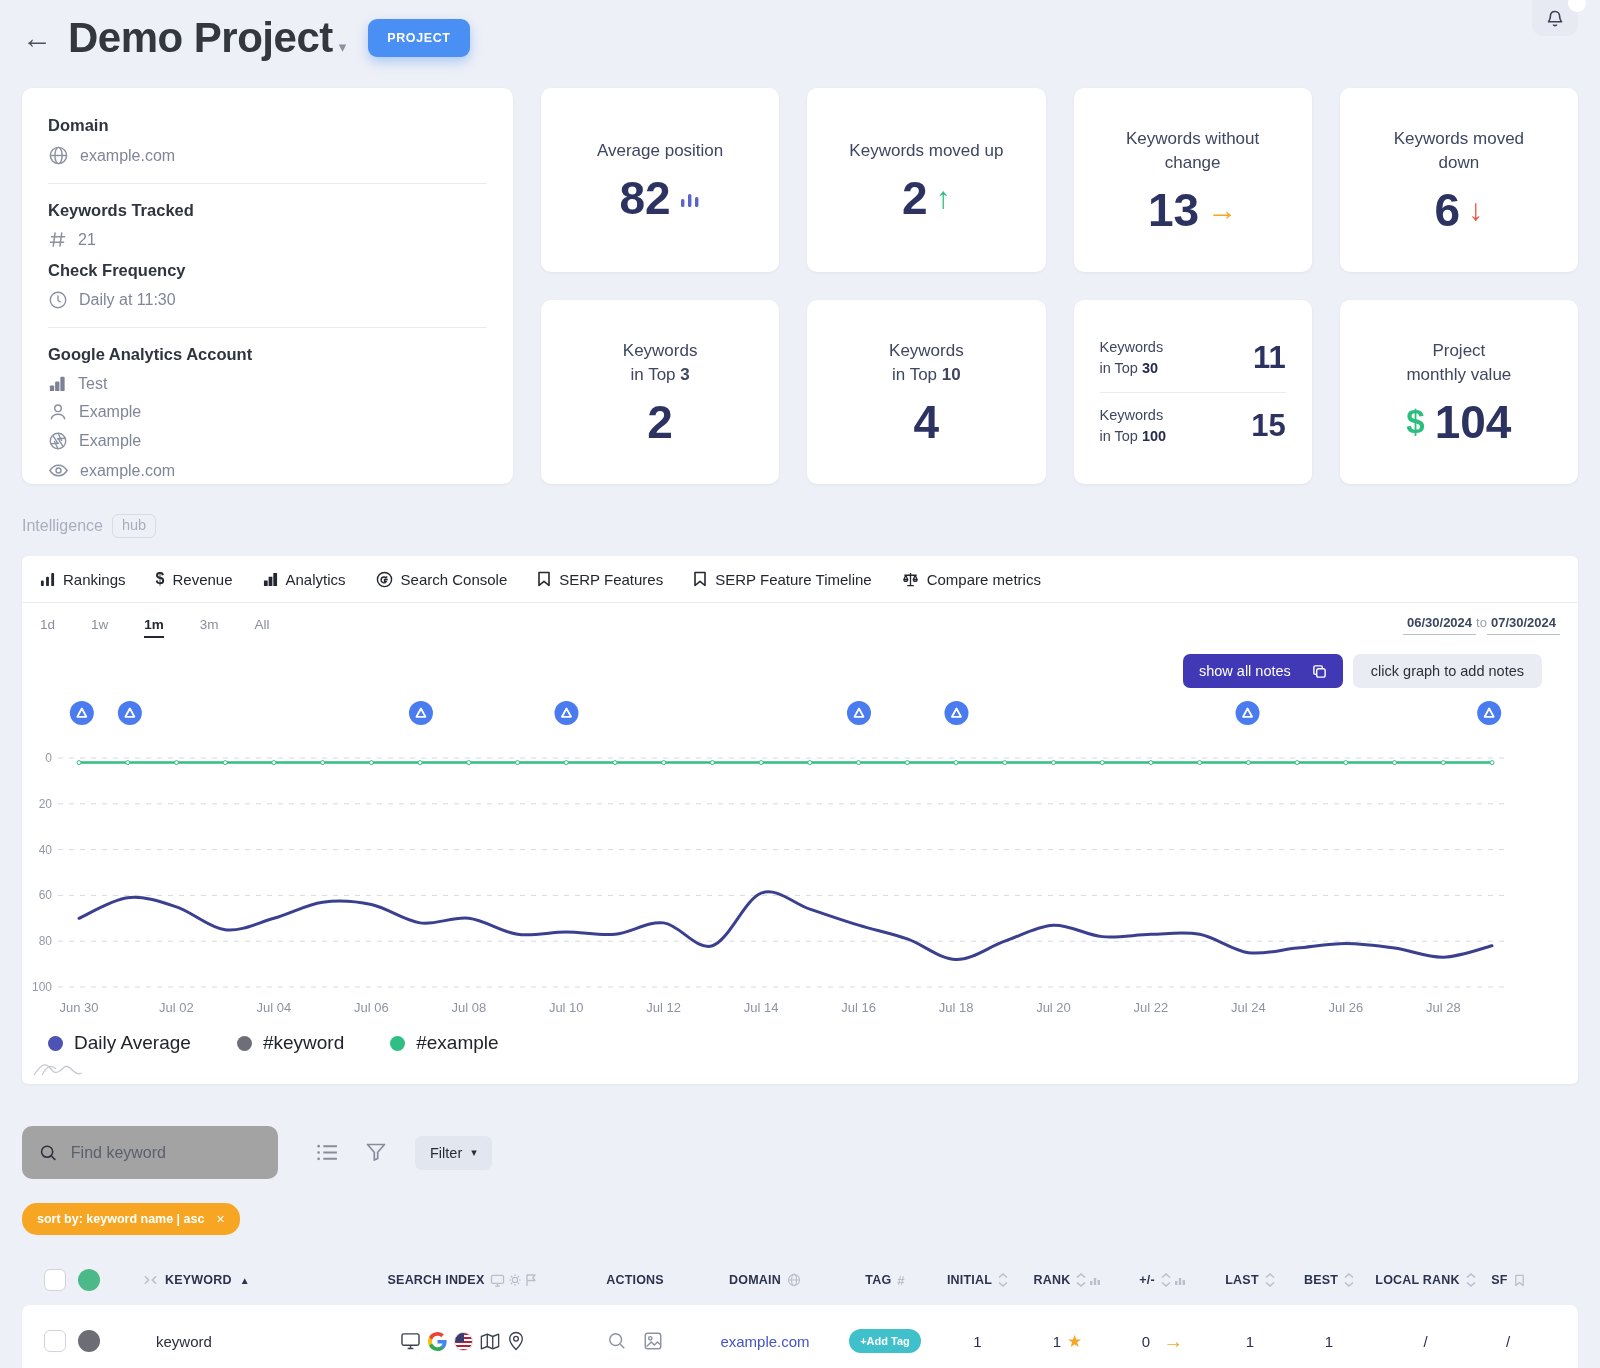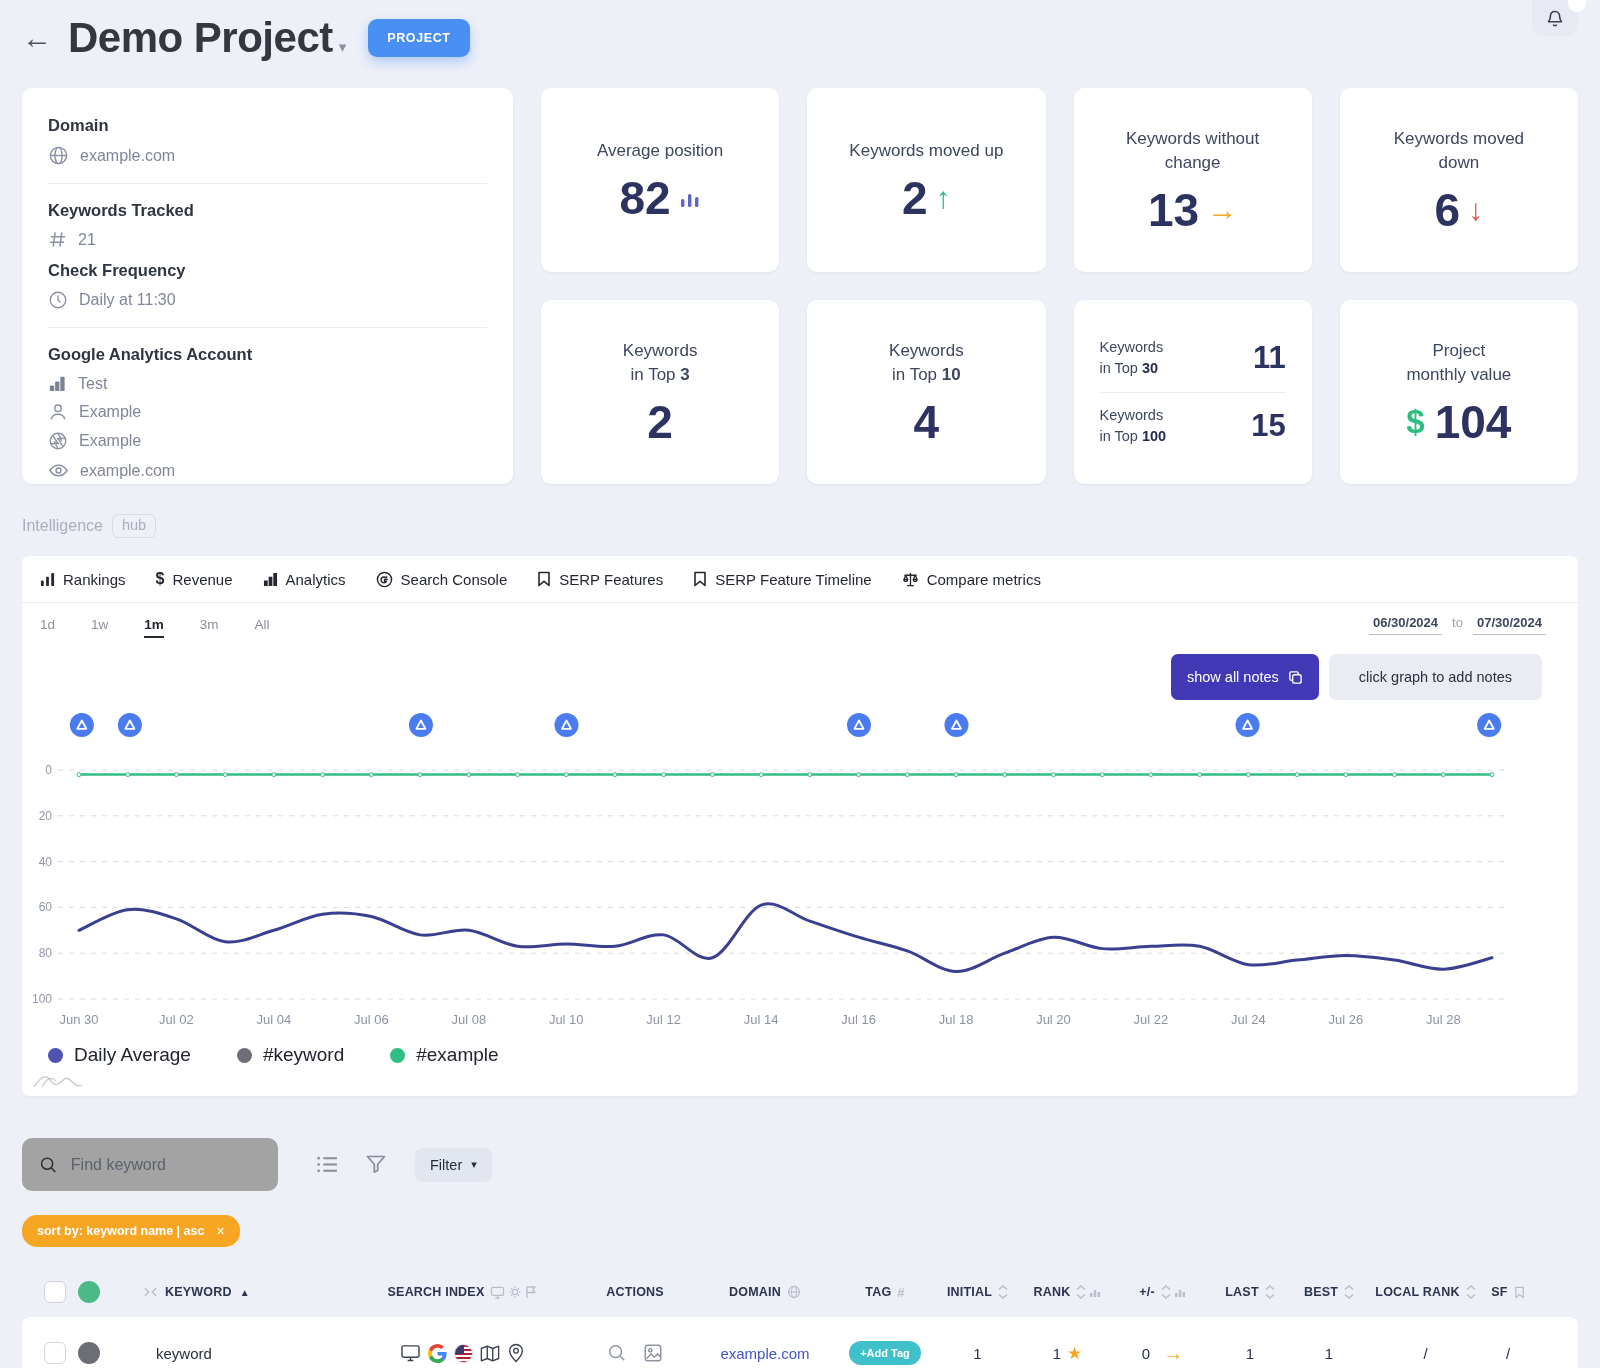--- a/index.html
+++ b/index.html
@@ -45,27 +45,27 @@
   .intel-head{display:flex;align-items:center;gap:9px;margin-top:30px;color:#a8aebc;font-size:16px}
   .hub-badge{border:1px solid #d8dce5;border-radius:6px;padding:2px 9px 4px;font-size:14.5px;color:#a8aebc}
   .panel{margin-top:18px;background:#fff;border-radius:6px;box-shadow:0 1px 3px rgba(25,35,70,.05);padding-bottom:4px}
   .tabs{display:flex;gap:30px;padding:0 18px;height:47px;align-items:center;border-bottom:1px solid #e9ebf1}
   .tab{display:flex;align-items:center;gap:8px;font-size:15px;color:#23272f;cursor:pointer;white-space:nowrap}
   .tab svg,.tab .gl{color:#23272f}
   .controls{position:relative;padding:10px 18px 0}
   .ranges{display:flex;gap:36px;font-size:13.5px;color:#8a8f9c;padding-top:4px}
   .range{cursor:pointer;padding-bottom:4px}
   .range.active{color:#23272f;font-weight:700;border-bottom:2px solid #23272f}
-  .dates{position:absolute;right:32px;top:12px;display:flex;gap:10px;align-items:baseline;font-size:13px;color:#3c465e;font-weight:700}
+  .dates{position:absolute;right:18px;top:12px;display:flex;gap:0;align-items:baseline;font-size:13px;color:#3c465e;font-weight:700}
   .date-input{border-bottom:1px solid #b9bfca;padding:0 4px 4px;cursor:text}
   .to{color:#9aa0ad;font-weight:400}
   .note-btns{display:flex;justify-content:flex-end;gap:10px;padding:16px 18px 0}
-  .btn-notes{background:var(--notes_btn,#4138b6);color:#fff;font-size:14.5px;border-radius:7px;padding:15px 16px;
-    display:flex;gap:9px;align-items:center;border:none;cursor:pointer;font-family:inherit}
-  .btn-addnotes{background:#e9ecf3;color:#2b303b;font-size:14.5px;border-radius:7px;padding:9px 30px;border:none;cursor:pointer;font-family:inherit}
+  .btn-notes{background:var(--notes_btn,#4138b6);color:#fff;font-size:14.5px;border-radius:7px;padding:9px 16px;
+    display:flex;gap:21px;align-items:center;border:none;cursor:pointer;font-family:inherit}
+  .btn-addnotes{background:#e9ecf3;color:#2b303b;font-size:14.5px;border-radius:7px;padding:9px 18px;border:none;cursor:pointer;font-family:inherit}
 
   
   .chart-wrap{padding:0 0 0 0;margin-top:6px}
   #rank-chart{display:block;width:1490px;height:330px}
   #rank-chart .grid{stroke:#d7dae2;stroke-width:1;stroke-dasharray:5 6}
   #rank-chart .ylab{fill:#9298a6;font-size:12px}
   #rank-chart .xlab{fill:#8d93a1;font-size:13px}
   #rank-chart text{font-family:"Liberation Sans",sans-serif}
   .legend{display:flex;gap:46px;align-items:center;padding:8px 18px 0 26px}
   .legend-item{display:flex;align-items:center;cursor:pointer}

